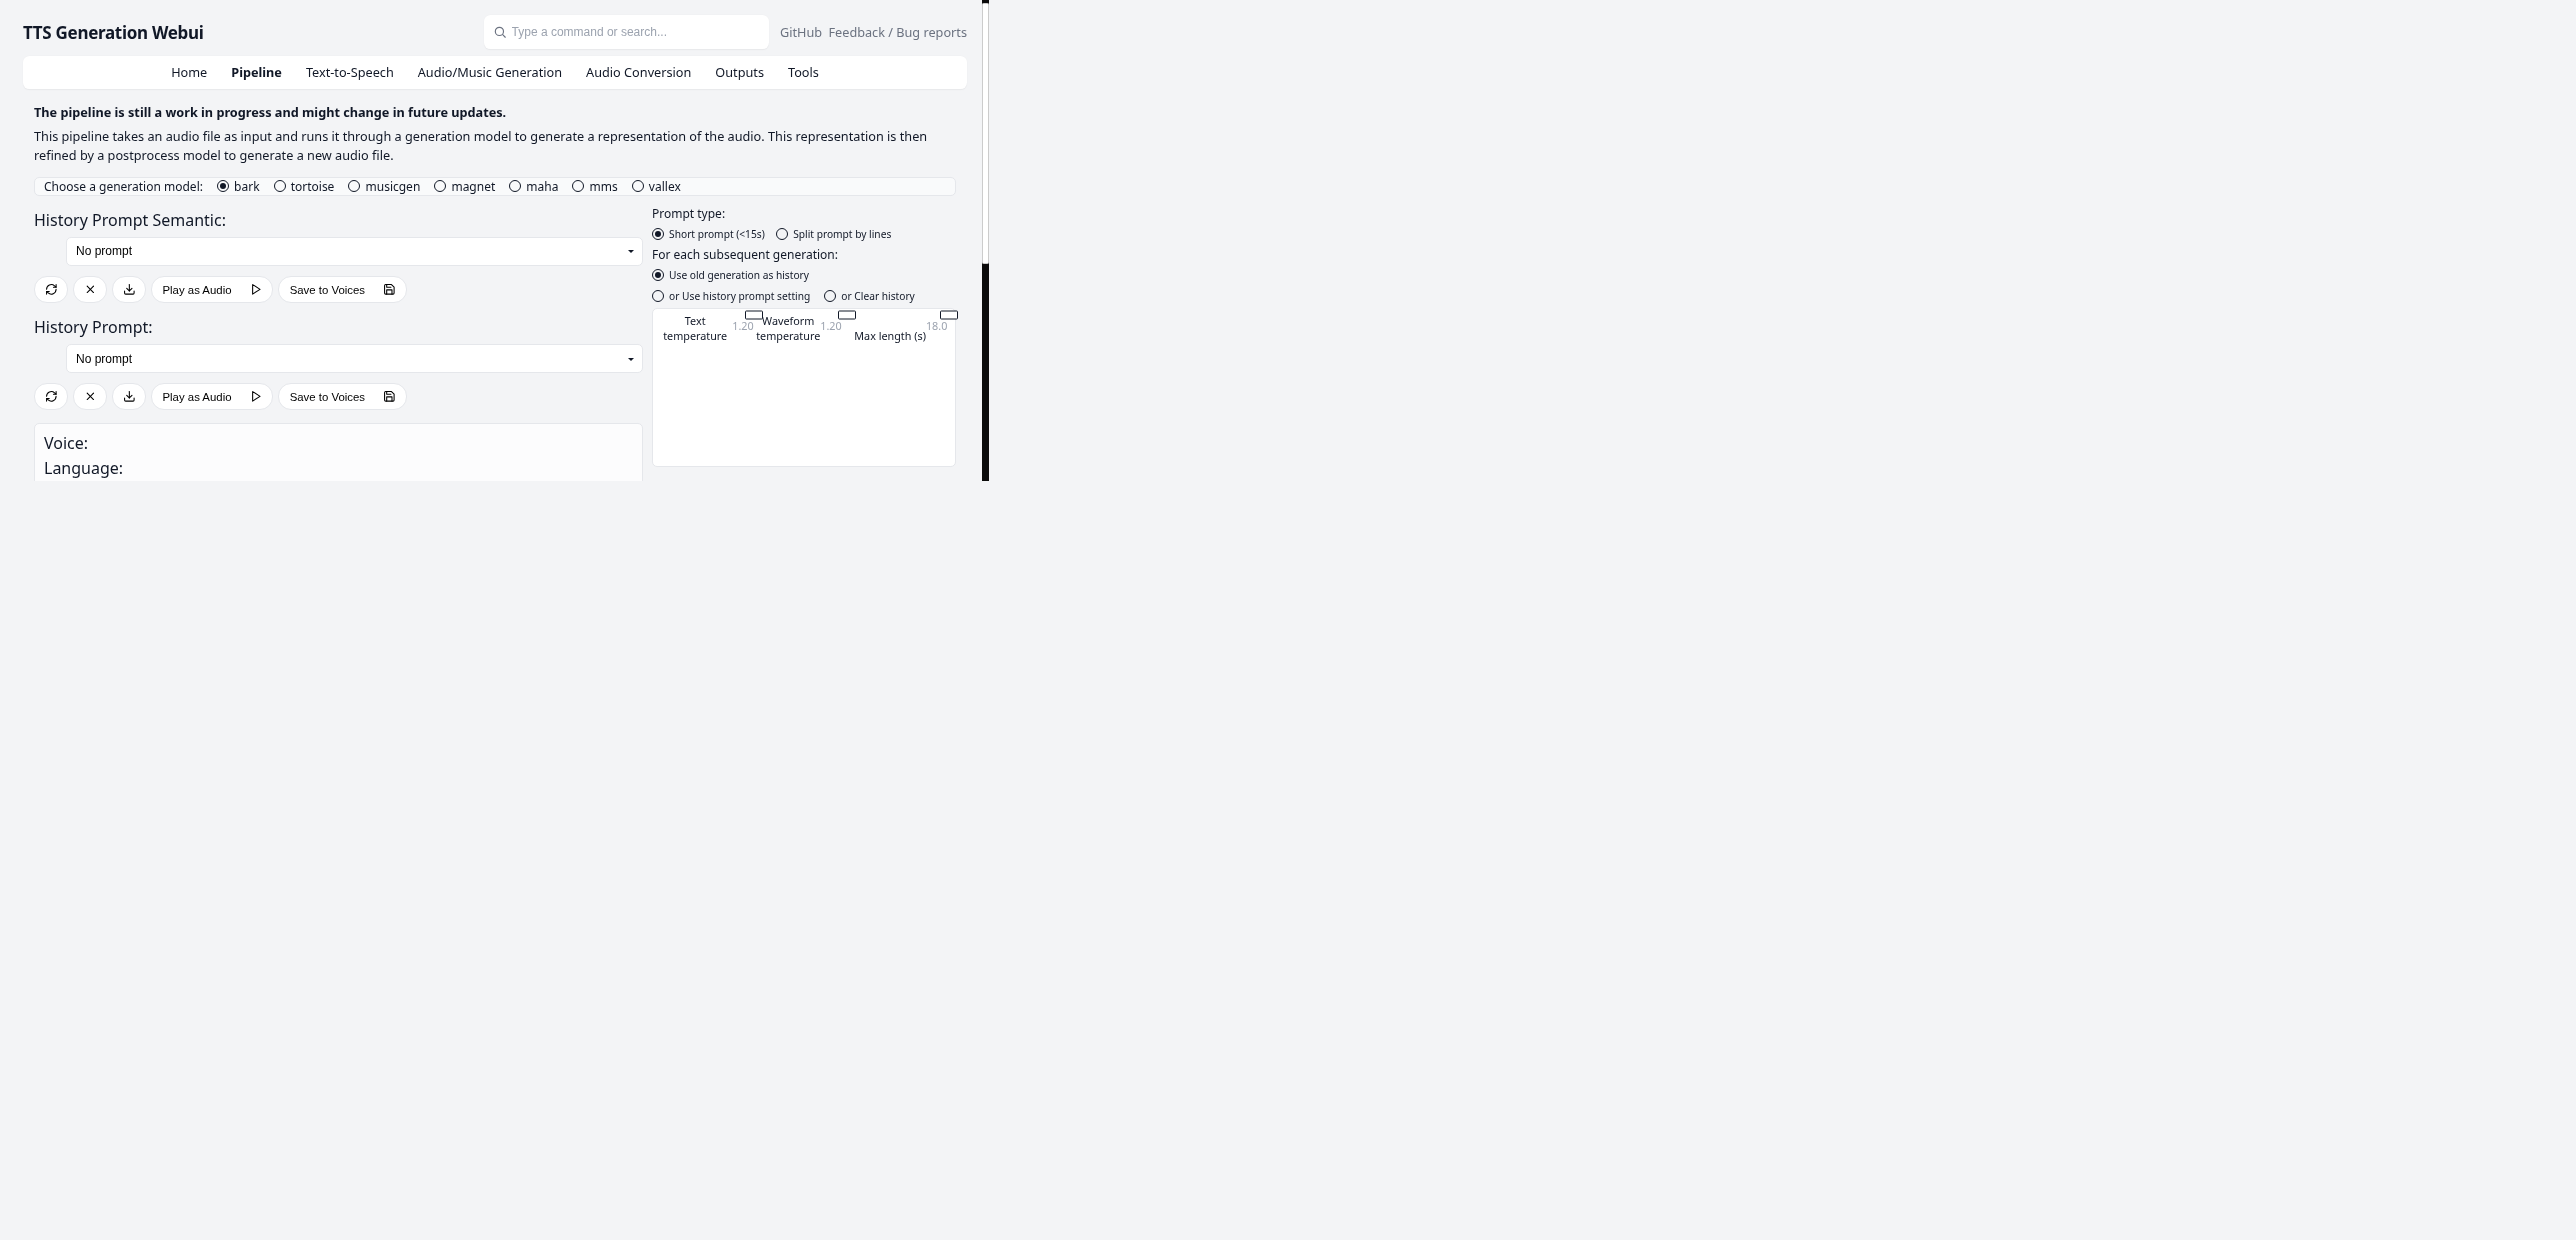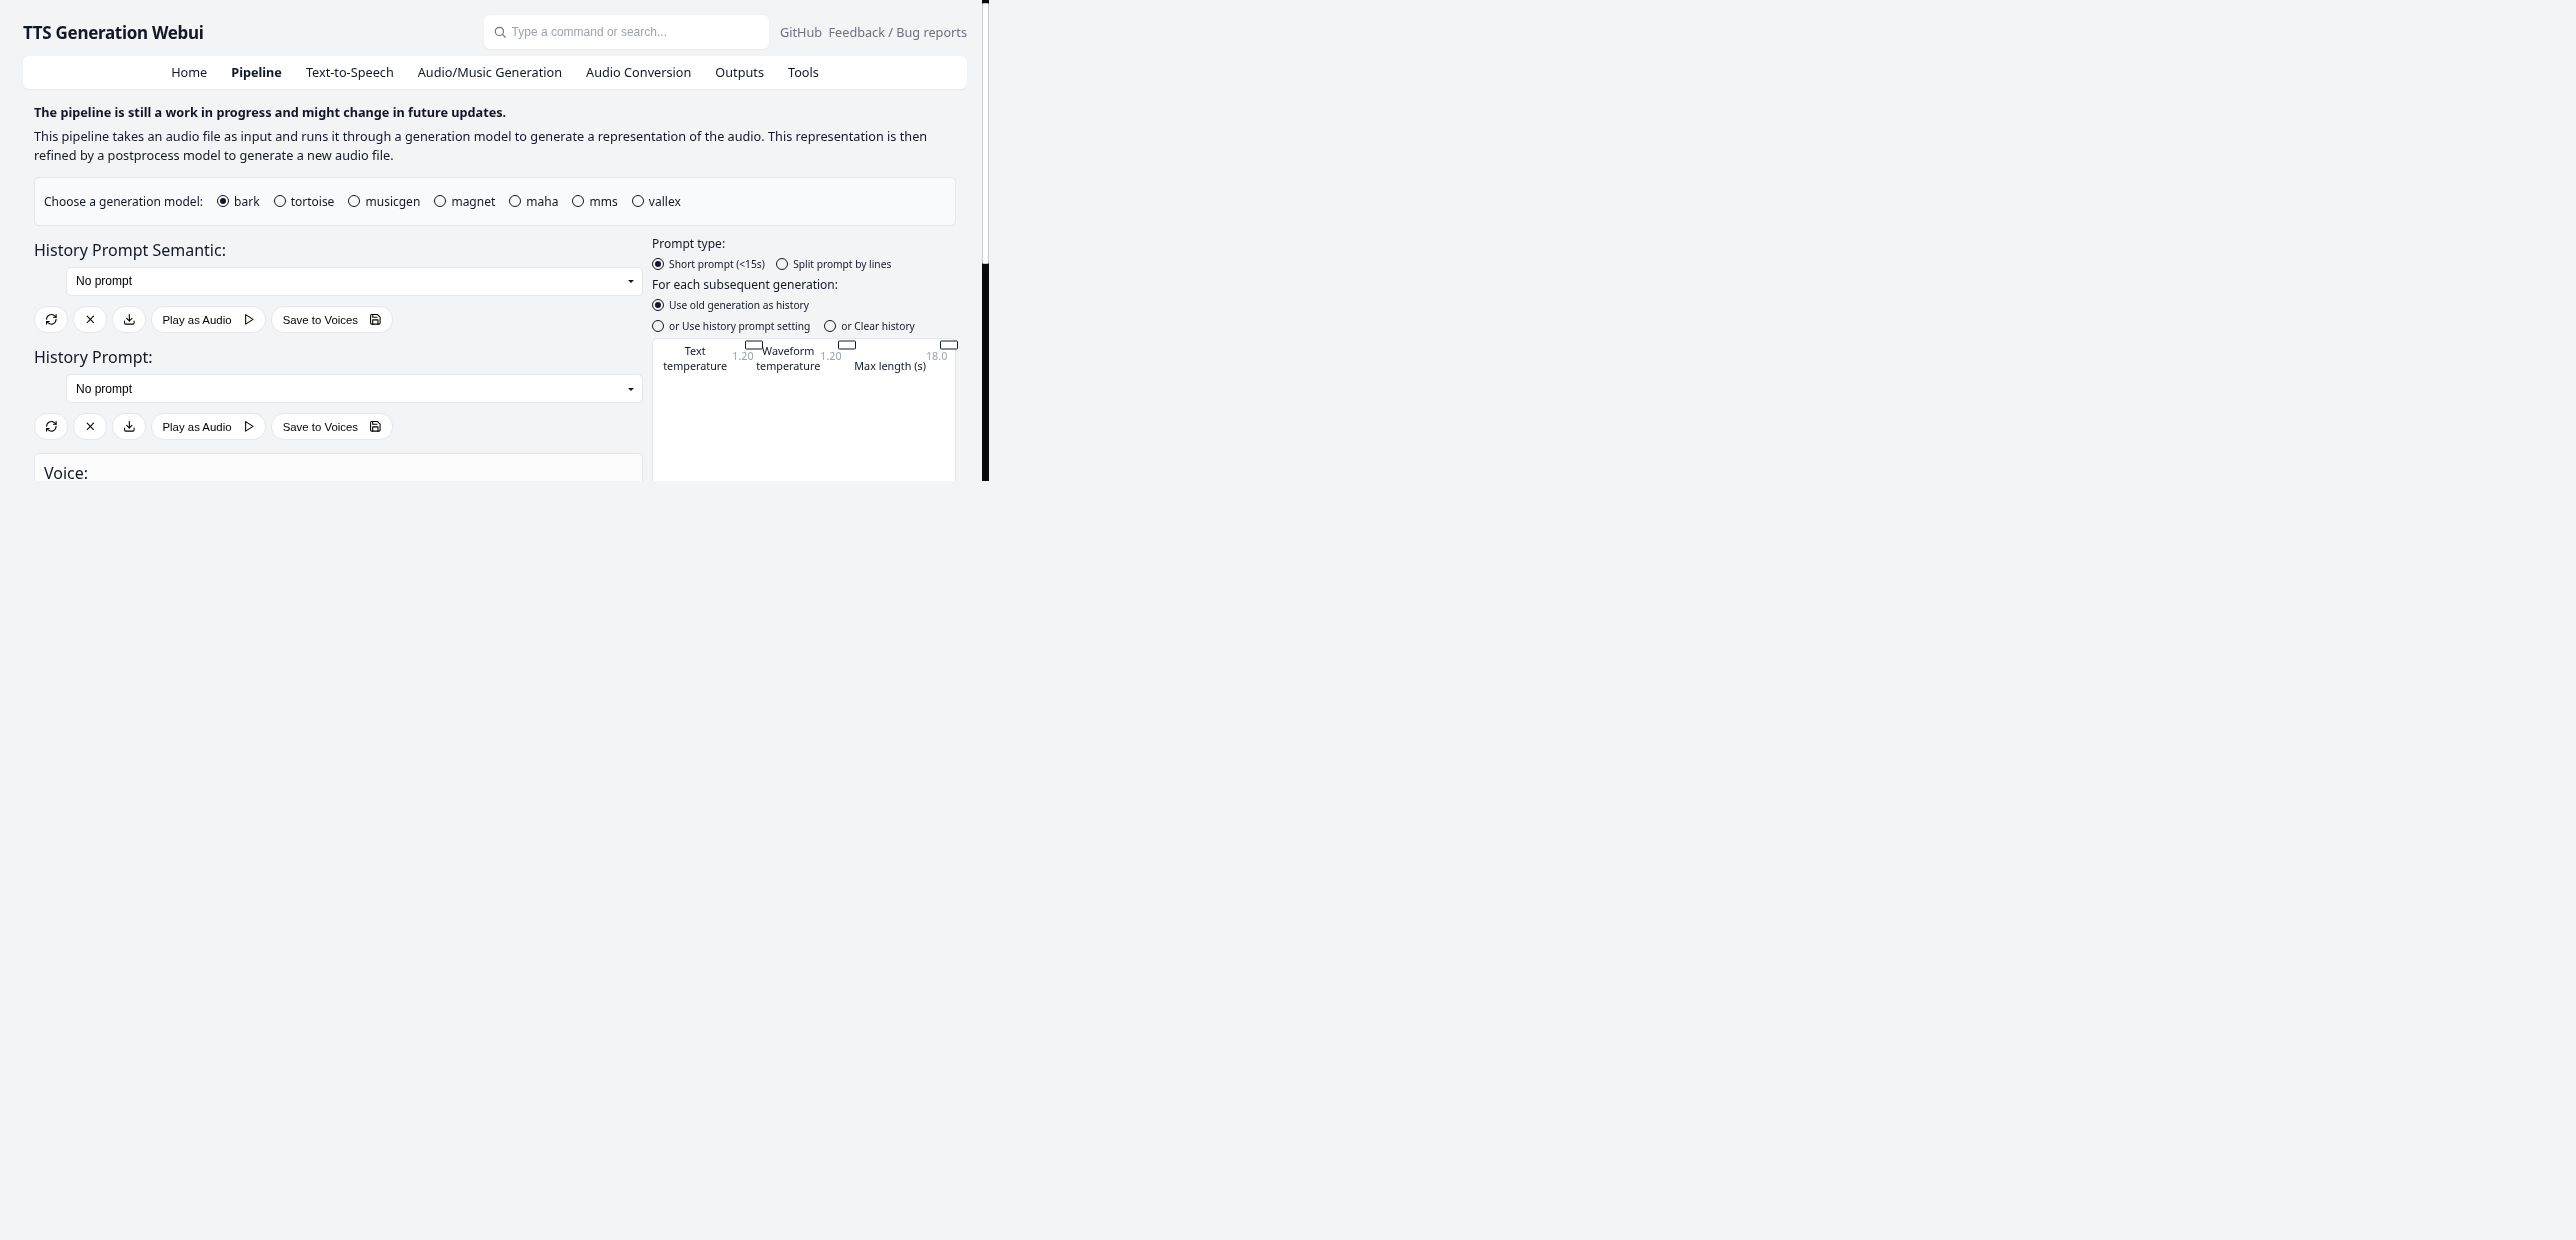--- a/index.html
+++ b/index.html
@@ -96,21 +96,21 @@
     font-size: 12.7px;
     line-height: 1.45;
   }
 
   
   .model-row {
     margin: 6.4px 34px 0 34px;
     background: #f9fafb;
     border: 0.6px solid #e5e7eb;
     border-radius: 5.1px;
-    padding: 15px 9px;
+    padding: 0 9px;
     display: flex;
     align-items: center;
     gap: 14px;
     font-size: 12px;
     flex-wrap: wrap;
   }
   .radio {
     display: inline-flex;
     align-items: center;
     gap: 5.1px;
@@ -175,21 +175,21 @@
   }
 
   .btn-row {
     display: flex;
     gap: 5.1px;
     margin: 6.4px 0 5.1px 0;
   }
   .btn {
     display: inline-flex;
     align-items: center;
-    gap: 11px;
+    gap: 18px;
     height: 27px;
     padding: 0 10.2px;
     border: 0.6px solid #e5e7eb;
     background: #fff;
     border-radius: 13px;
     font-size: 11.4px;
     cursor: pointer;
   }
   .btn.icon-only { width: 34px; justify-content: center; padding: 0; }
   .btn svg { width: 12.7px; height: 12.7px; }

